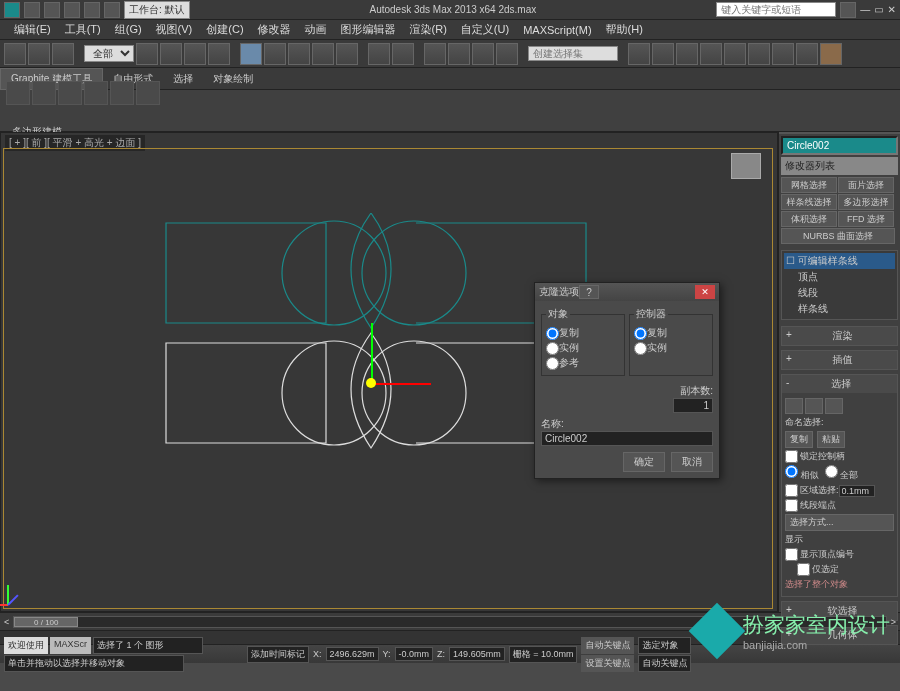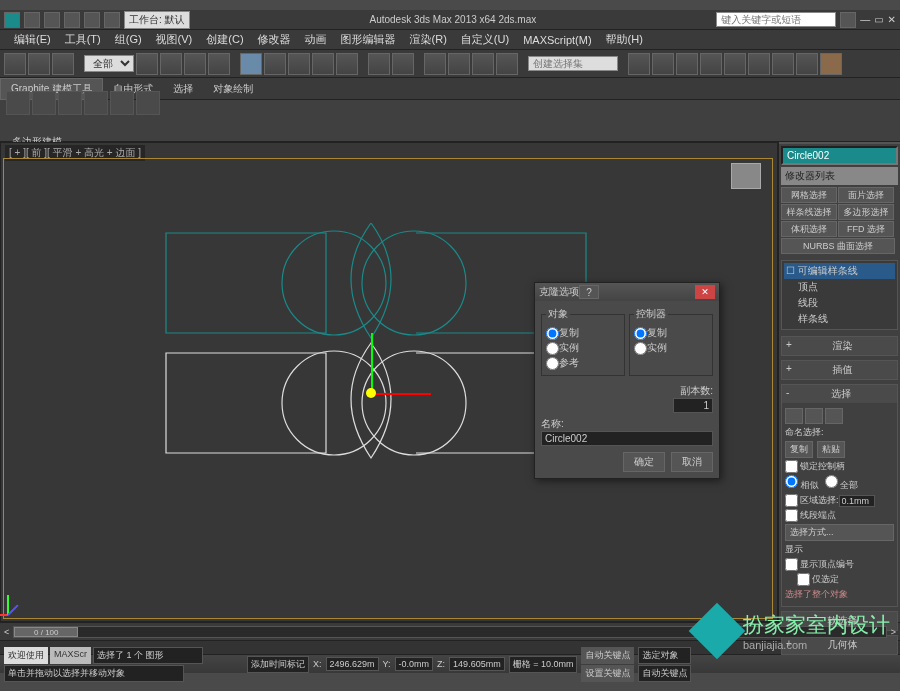--- a/index.html
+++ b/index.html
@@ -1,17 +1,17 @@
 <!DOCTYPE html>
 <html><head>
 <meta charset="utf-8">
 <style>
 * { margin: 0; padding: 0; box-sizing: border-box; font-family: "Microsoft YaHei", sans-serif; }
 body { background: #4a4a4a; width: 900px; height: 691px; overflow: hidden; position: relative; color: #ccc; font-size: 10px; }
-.quickbar { height: 20px; background: #3a3a3a; display: flex; align-items: center; padding: 0 4px; gap: 4px; border-bottom: 1px solid #222; margin-top: 10px; }
+.quickbar { height: 20px; background: #3a3a3a; display: flex; align-items: center; padding: 0 4px; gap: 4px; border-bottom: 1px solid #222; }
 .quickbar .qbtn { width: 16px; height: 16px; background: #555; border: 1px solid #666; }
 .quickbar .dropdown { background: #ddd; color: #333; font-size: 10px; padding: 1px 4px; border: 1px solid #888; }
 .menubar { height: 20px; background: #3a3a3a; display: flex; align-items: center; padding: 0 6px; gap: 2px; border-bottom: 1px solid #222; }
 .menubar .menu-item { padding: 2px 6px; color: #ddd; font-size: 11px; cursor: pointer; }
 .maintb { height: 28px; background: #3a3a3a; display: flex; align-items: center; padding: 2px 4px; gap: 2px; border-bottom: 1px solid #222; }
 .maintb .tbtn { width: 22px; height: 22px; background: linear-gradient(#555,#444); border: 1px solid #666; display: flex; align-items: center; justify-content: center; }
 .maintb .sep { width: 6px; }
 .maintb .select-dd { background: #ddd; color: #333; padding: 1px 4px; font-size: 10px; border: 1px solid #888; }
 .ribbon { height: 22px; background: #3a3a3a; display: flex; align-items: center; border-bottom: 1px solid #222; }
 .ribbon .tab { padding: 3px 10px; color: #ccc; font-size: 10px; }

